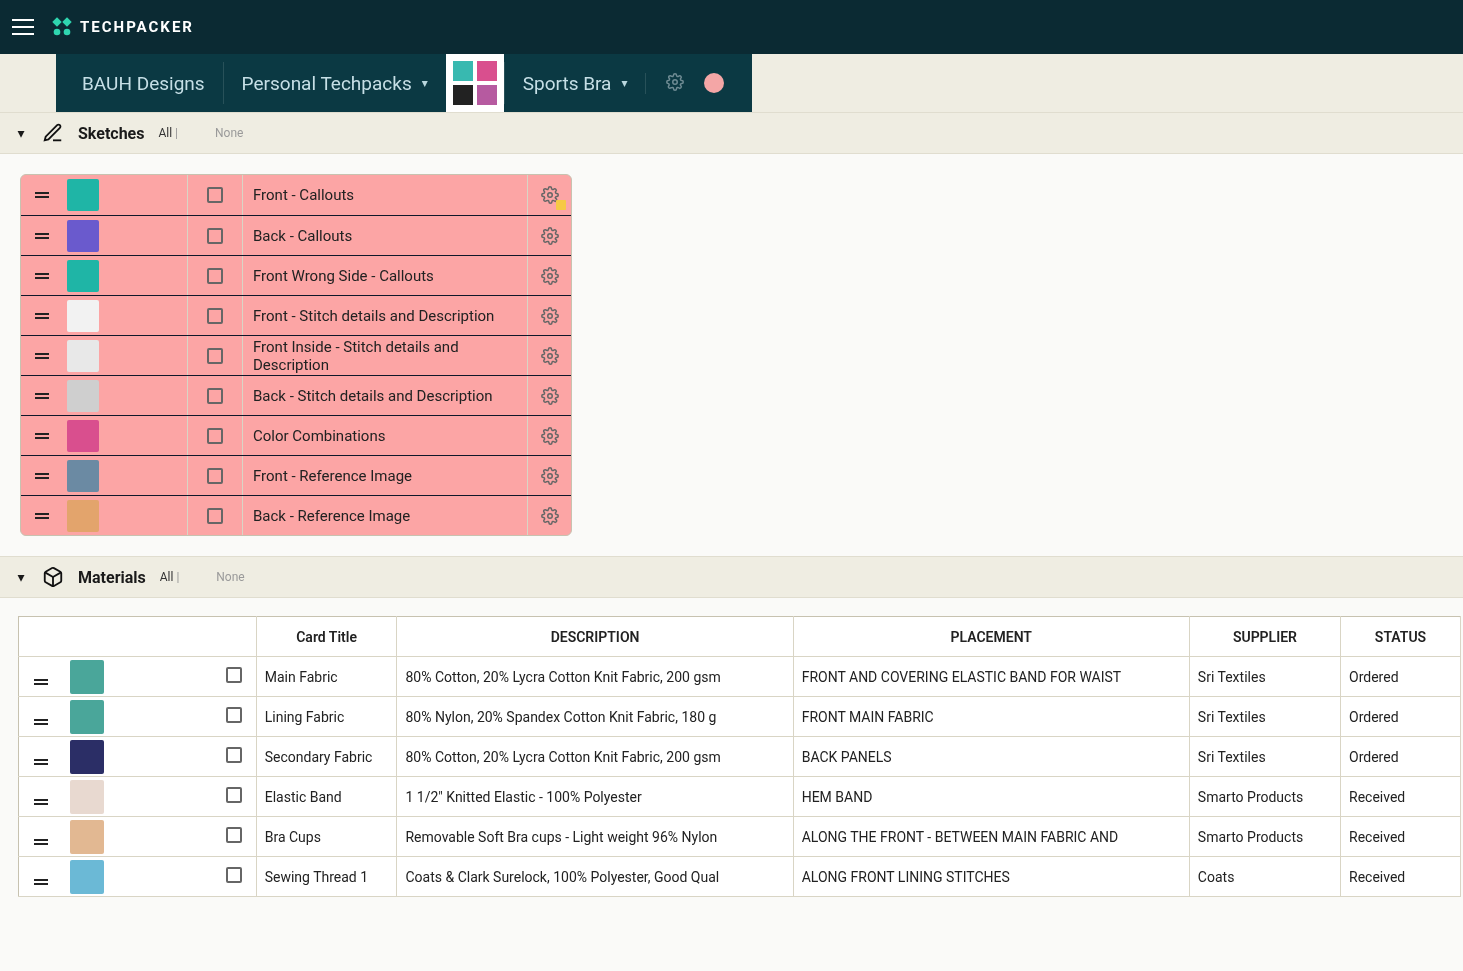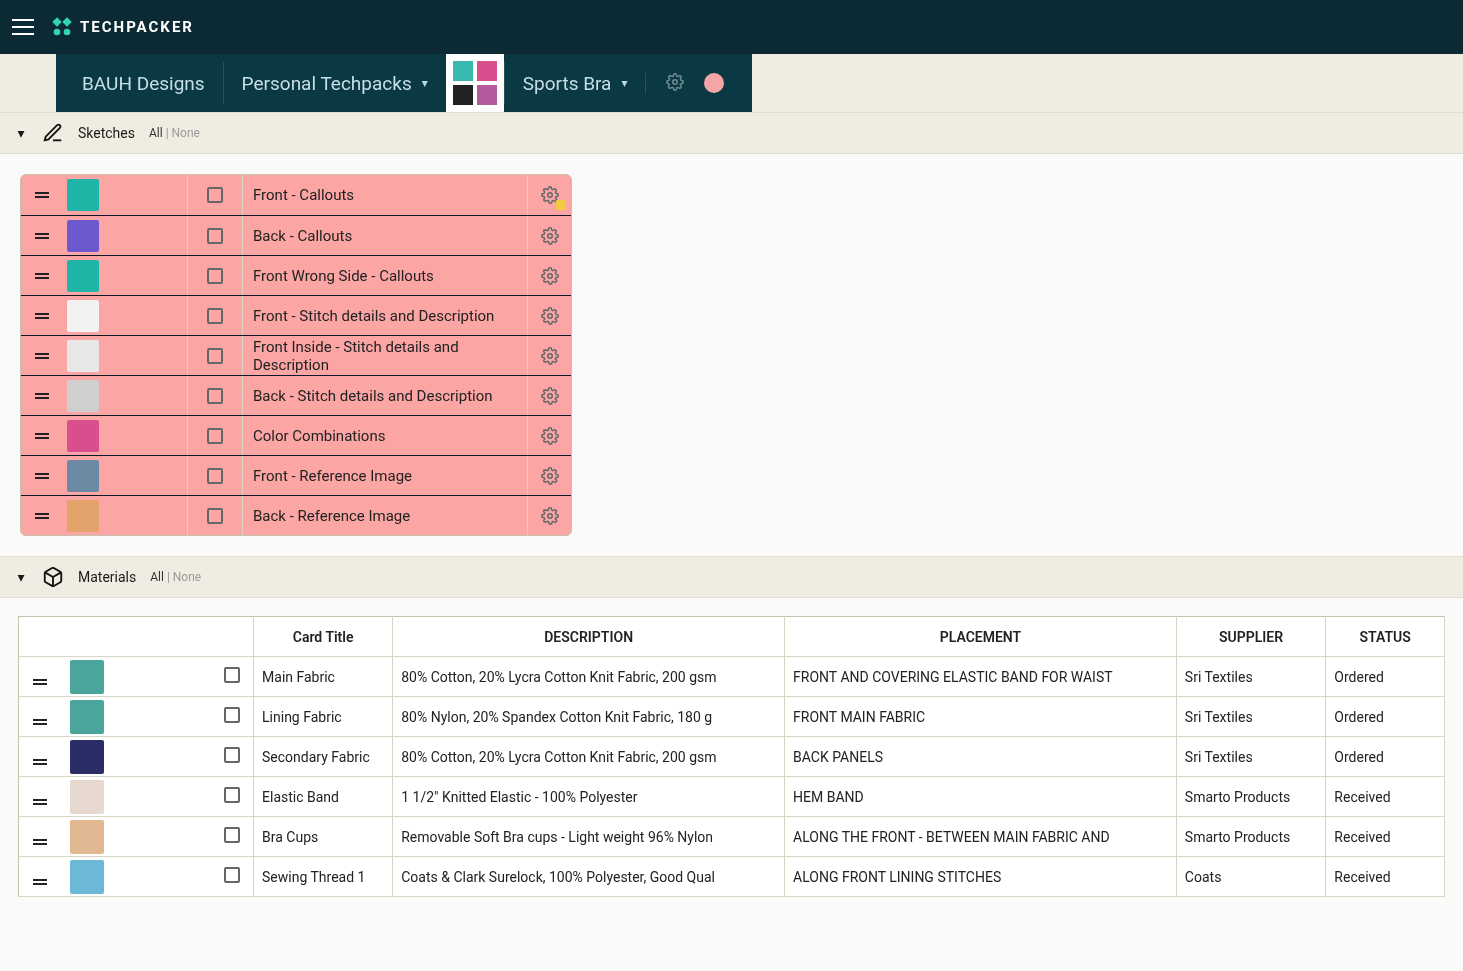--- a/index.html
+++ b/index.html
@@ -69,24 +69,24 @@
     border-top:1px solid #e0ddcf;
     border-bottom:1px solid #e0ddcf;
     display:flex;
     align-items:center;
     gap:14px;
     padding:0 14px;
     margin-top:0;
   }
   .section-chevron { width:14px; display:flex; justify-content:center; }
   .section-icon { width:22px; height:22px; display:flex; align-items:center; justify-content:center; }
-  .section-title { font-size:14px; font-weight:400; }
+  .section-title { font-size:16px; font-weight:700; }
   .section-filter { font-size:12px; color:#333; }
   .section-filter .divider { color:#999; }
-  .section-filter .muted { color:#9a9a9a; }
+  .section-filter .muted { color:#9a9a9a;margin-left:34px; }
 
   
   .sketches-wrap { padding:20px; }
   .sketch-table {
     border:1px solid #c7c2b0;
     border-radius:6px;
     width:552px;
     background:#fca5a5;
     overflow:hidden;
   }
@@ -117,21 +117,21 @@
   }
   .cell-gear.highlight { position:relative; }
   .cell-gear.highlight::after {
     content:""; position:absolute; right:5px; bottom:5px; width:10px; height:10px; background:#f6c945; border-radius:1px;
   }
 
   .drag-handle { display:flex; flex-direction:column; gap:2px;}
   .drag-handle span { width:14px; height:2px; background:#222; }
 
   
-  .materials-wrap { padding:18px 18px 0 18px; }
+  .materials-wrap { padding:18px 2px 0 18px; }
   .mat-table {
     width:100%;
     border:1px solid #c7c2b0;
     border-radius:6px 6px 0 0;
     background:#fff;
     border-collapse:collapse;
     table-layout:fixed;
   }
   .mat-table th, .mat-table td {
     border-right:1px solid #d9d5c5;

